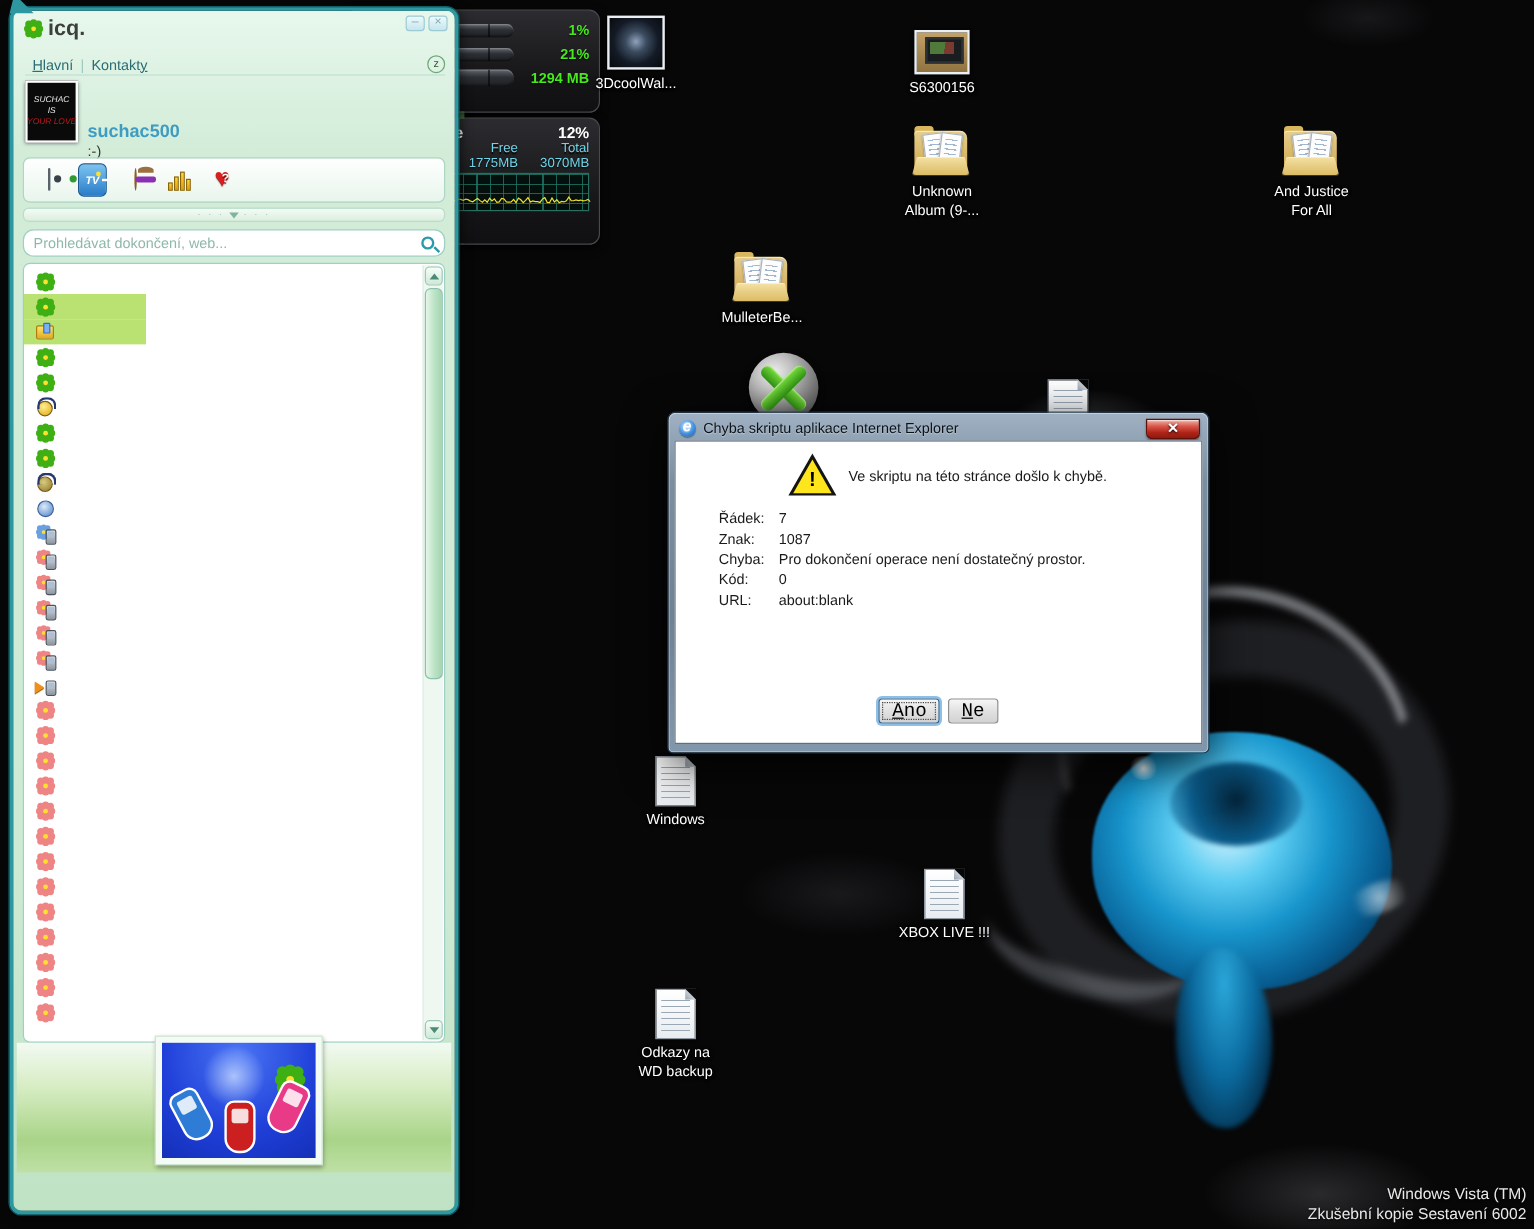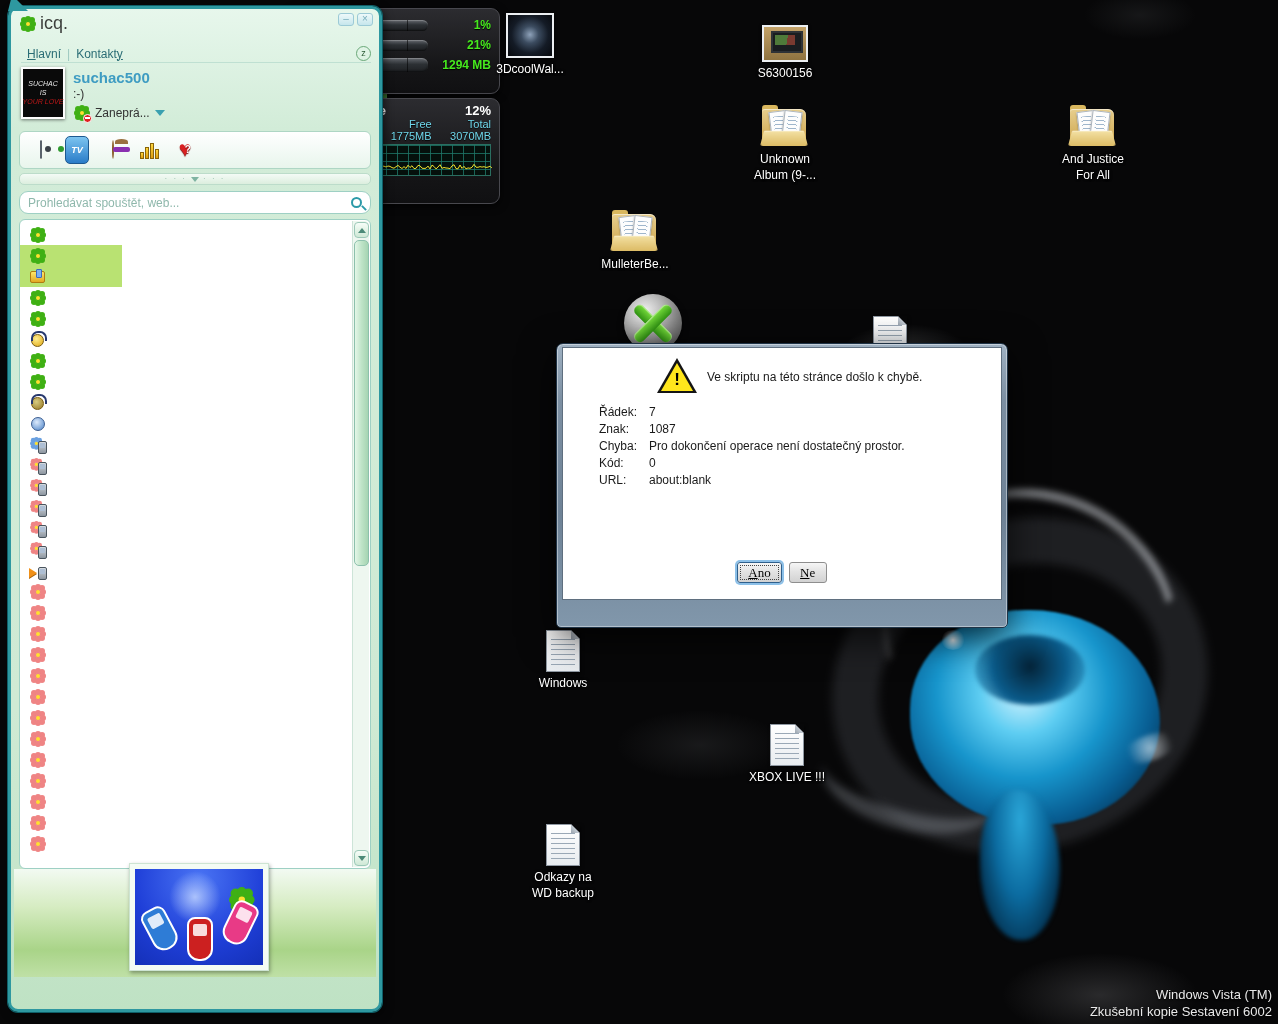--- a/index.html
+++ b/index.html
@@ -147,51 +147,51 @@
     border-left:16px solid transparent; border-right:16px solid transparent; border-bottom:28px solid #ffe61c; }
   .warn-excl { position:absolute; left:110px; top:22px; width:8px; text-align:center; z-index:1;
     color:#000; font-weight:bold; font-size:17px; }
   .dlg-msg { position:absolute; left:144px; top:22px; }
   .dlg-fields { position:absolute; left:36px; top:56px; line-height:17px; }
   .dlg-frow { display:flex; }
   .dlg-frow .fl-lab { width:50px; }
   .dlg-frow .fl-val { padding-left:0; }
   .dlg-question { position:absolute; left:0; right:0; top:186px; text-align:center; }
   .dlg-btns { position:absolute; left:0; right:0; top:214px; display:flex; justify-content:center; gap:7px; }
-  .vbtn { min-width:38px; height:21px; padding:0 10px; font-size:13px; font-family:Liberation Serif, serif;
+  .vbtn { min-width:38px; height:21px; padding:0 10px; font-size:16px; font-family:Liberation Mono, monospace;
     background:linear-gradient(#f6f6f6,#e3e3e3 45%,#d2d2d2); border:1px solid #8e8e8e; border-radius:3px; cursor:pointer; }
   .vbtn u { text-decoration:underline; }
   .vbtn.def { border-color:#30608c; box-shadow:0 0 0 2px #8cc0e8; outline:1px dotted #444; outline-offset:-4px; }
   
   .icq { position:absolute; left:8px; top:6px; width:374px; height:1006px; z-index:30;
     background:linear-gradient(#e7f7ec,#d2ecd8 12%,#cfead4 70%,#bfe2c4);
     border:3px solid #2e98a0; border-radius:10px; box-shadow:0 0 0 1px #0f5f68, 2px 3px 10px rgba(0,0,0,.6); }
   .icq-tail { position:absolute; left:-3px; top:-14px; width:0; height:0;
     border-left:4px solid transparent; border-right:16px solid transparent; border-bottom:16px solid #2e98a0; }
   .titlebar { position:absolute; left:0; right:0; top:2px; height:30px; display:flex; align-items:flex-start; padding:2px 6px 0 8px; }
   .icq-logo { display:flex; align-items:center; gap:3px; }
-  .logo-text { font-size:18px; font-weight:normal; color:#3c3f3c; letter-spacing:0; }
+  .logo-text { font-size:18px; font-weight:bold; color:#3c3f3c; letter-spacing:0; }
   .winbtns { margin-left:auto; display:flex; gap:3px; }
   .wbtn { width:16px; height:13px; border:1px solid #9ccad6; border-radius:3px;
     background:linear-gradient(#eef9fa,#c6e6ec); color:#79aebc; font-size:10px; line-height:10px;
     text-align:center; cursor:pointer; }
   .menubar { position:absolute; left:10px; right:8px; top:36px; height:18px; display:flex; align-items:center;
     gap:0; font-size:12px; color:#2a6d75; border-bottom:1px solid #bfe0d2; }
   .menu-item { cursor:pointer; padding:0 6px; }
   .menu-sep { color:#9cc8c0; }
   .zbtn { margin-left:auto; width:15px; height:15px; border-radius:50%; border:1px solid #6aa878;
     background:radial-gradient(circle at 40% 35%, #eafaе8, #a8d8a0 70%, #78b478); color:#2a5a34;
     font-size:9px; line-height:13px; text-align:center; cursor:pointer; }
   .userpanel { position:absolute; left:10px; right:8px; top:58px; height:56px; display:flex; gap:8px; }
   .avatar { width:44px; height:52px; background:#0a0a0a; border:2px solid #fdfdfd; box-shadow:0 1px 3px rgba(0,0,0,.5);
     display:flex; flex-direction:column; justify-content:center; align-items:center; gap:1px; }
   .avatar span { color:#e8e8e8; font-size:7px; line-height:8px; font-style:italic; white-space:nowrap; }
   .avatar span.red { color:#c01818; }
   .uinfo { padding-top:2px; }
-  .uname { font-size:15px; font-weight:bold; color:#3e9cc2; }
+  .uname { font-size:15px; font-weight:bold; color:#3e9cc2;margin-top:32px; }
   .umood { font-size:12px; color:#333; margin-top:1px; }
   .ustatus { display:flex; align-items:center; gap:5px; margin-top:3px; }
   .ustatus .txt { font-size:12px; color:#333; }
   .drop { width:0; height:0; border-left:5px solid transparent; border-right:5px solid transparent;
     border-top:6px solid #3aa0b0; cursor:pointer; }
   .toolbar { position:absolute; left:8px; right:8px; top:122px; height:38px; border:1px solid #aed6c4;
     border-radius:6px; background:linear-gradient(#ffffff,#e8f5ec); display:flex; align-items:center; padding:0 4px; gap:2px;
     box-shadow:inset 0 1px 0 #fff; }
   .tbtn { width:34px; height:32px; display:flex; align-items:center; justify-content:center; border-radius:4px; cursor:pointer; }
   .expander { position:absolute; left:8px; right:8px; top:164px; height:12px; border:1px solid #bcdcca;
@@ -459,20 +459,27 @@
         </span>
       </div>
       <div class="lab">
         <div>Odkazy na</div>
         <div>WD backup</div>
       </div>
     </div>
   </div>
 
 <div class="dialog">
+  <div class="dlg-title">
+    <span class="ie-ico"></span>
+    <span>Chyba skriptu aplikace Internet Explorer</span>
+    <span class="dlg-close">
+        <span>✕</span>
+      </span>
+  </div>
   <div class="dlg-body">
     <span class="warn-tri"></span>
     <span class="warn-excl">!</span>
     <div class="dlg-msg">Ve skriptu na této stránce došlo k chybě.</div>
     <div class="dlg-fields">
         <div class="dlg-frow">
           <span class="fl-lab">Řádek:</span>
           <span class="fl-val">7</span>
         </div>
         <div class="dlg-frow">
@@ -574,21 +581,21 @@
       </span>
     </div>
 
   <div class="expander">
     <span class="dots">· · ·</span>
     <span class="tri"></span>
     <span class="dots">· · ·</span>
   </div>
 
   <div class="searchbox">
-    <span class="ph-text">Prohledávat spouštět, web...</span>
+    <span class="ph-text">Prohledávat dokončení, web...</span>
     <span class="mag"></span>
   </div>
 
   <div class="clist">
     <div class="rows">
         <div class="crow">
           <span class="cicon">
             <span class="fl g">
               <b></b>
               <i></i>

